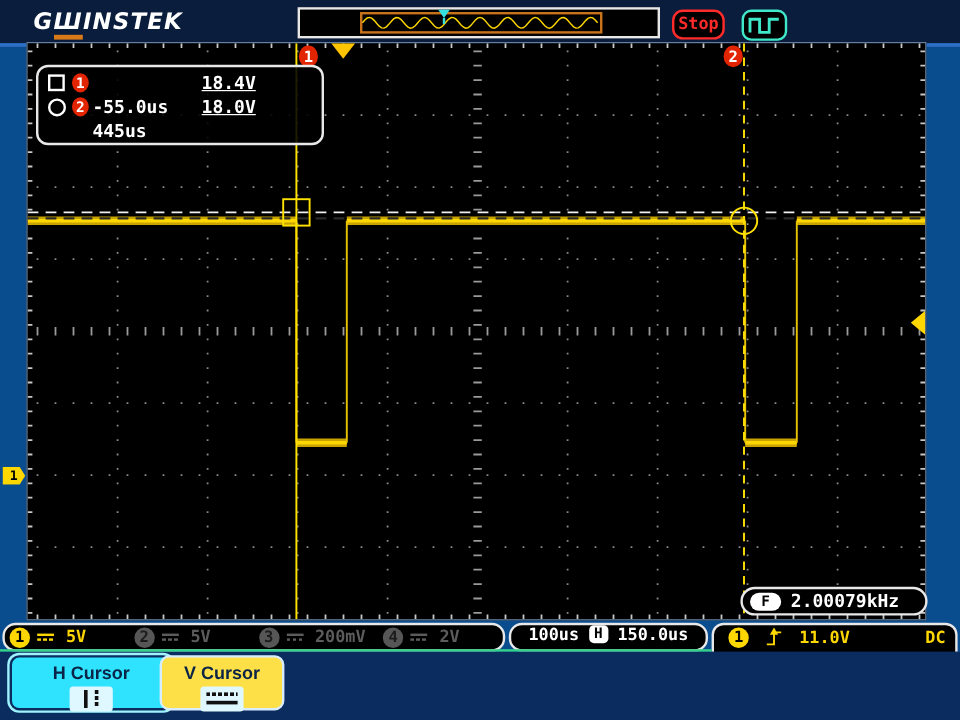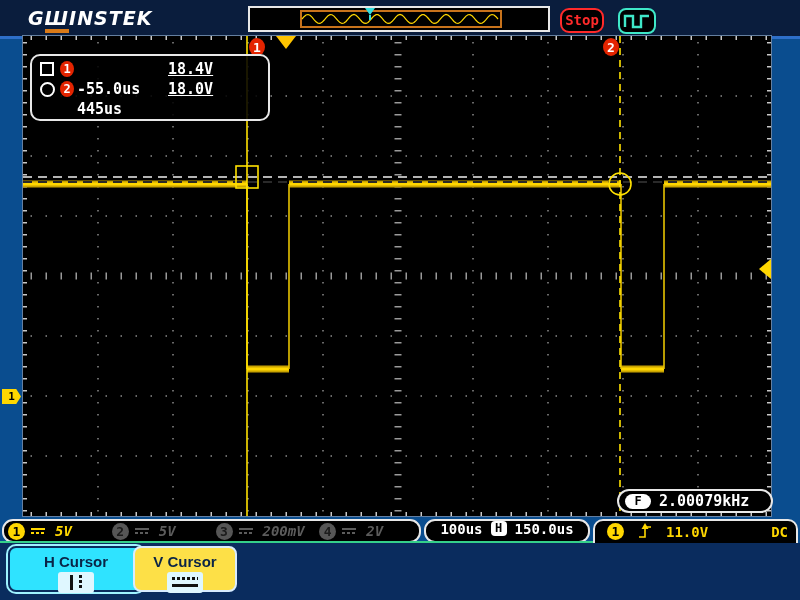--- a/index.html
+++ b/index.html
@@ -59,21 +59,21 @@
   .ch{display:flex;align-items:center;flex:1;padding-left:2px;}
   .cnum{width:17px;height:17px;border-radius:50%;text-align:center;line-height:17px;
            font-size:13px;font-weight:bold;margin:0 6px 0 2px;}
   .ch.on .cnum{background:#ffd700;color:#000;}
   .ch.off .cnum{background:#565656;color:#1c1c1c;}
   .ch.on{color:#ffd700;} .ch.off{color:#5c5c5c;}
   .dc-icon{width:14px;display:inline-block;margin-right:8px;}
   .dc-icon .s{display:block;height:2px;background:currentColor;margin-bottom:2px;}
   .dc-icon .d{display:block;height:2px;
            background:repeating-linear-gradient(90deg,currentColor 0 3px,transparent 3px 5px);}
-  .ch .volts{margin-left:2px;font-style:italic;}
+  .ch .volts{margin-left:2px;}
   .timebase{position:absolute;left:424px;top:519px;width:166px;height:24px;background:#000;
            border:2px solid #e8e8e8;border-radius:11px;box-sizing:border-box;color:#fff;
            font-weight:bold;font-size:14px;display:flex;align-items:flex-start;justify-content:center;gap:8px;}
   .h-badge{width:16px;height:15px;background:#fff;border-radius:4px;color:#000;font-size:12px;
            text-align:center;line-height:15px;font-weight:bold;}
   .trigbox{position:absolute;left:593px;top:519px;width:205px;height:43px;background:#000;
            border:2px solid #e8e8e8;border-radius:10px;box-sizing:border-box;color:#ffd700;
            font-weight:bold;font-size:14px;}
   .trig-row{display:flex;align-items:center;padding:2px 8px 0 12px;gap:14px;}
   .trig-row .cnum{background:#ffd700;color:#000;margin:0;}

